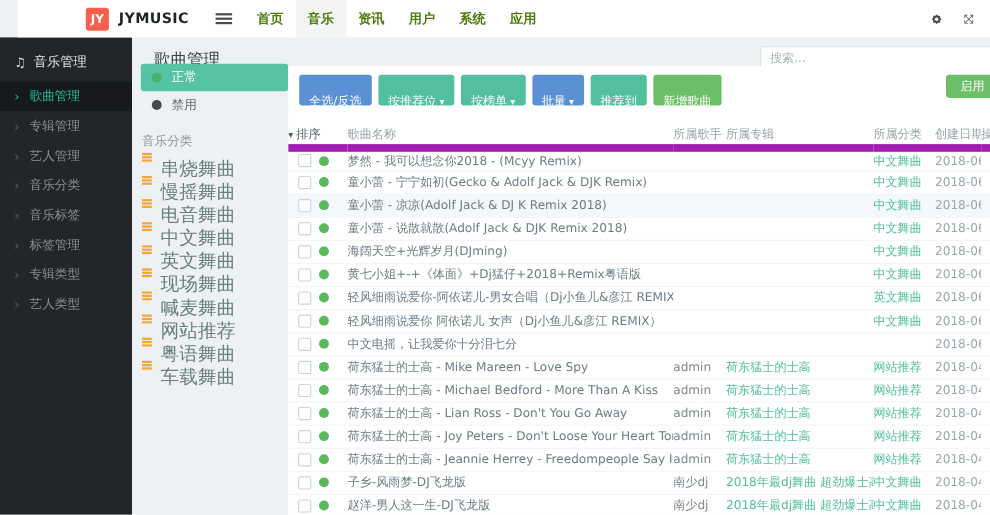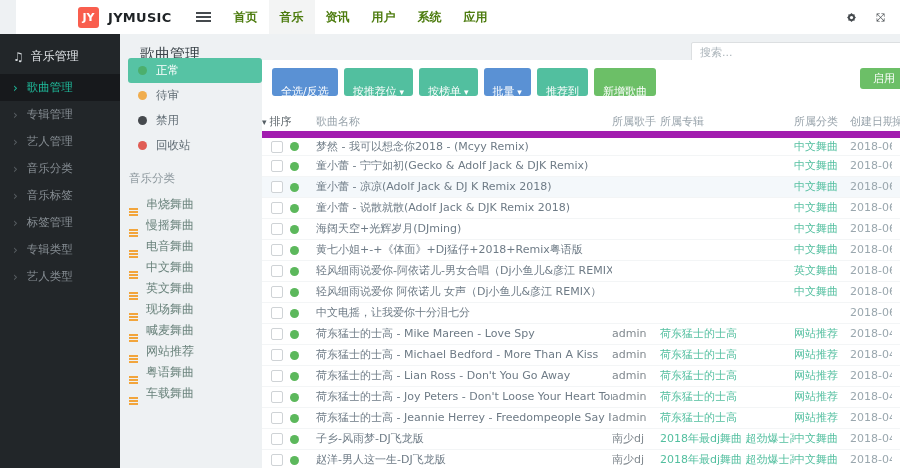--- a/index.html
+++ b/index.html
@@ -35,21 +35,21 @@
   .page-title{position:absolute;left:20px;top:11px;font-size:15px;color:#3a4349;font-weight:500}
   .search-input{position:absolute;left:571px;top:8px;width:212px;height:21px;border:1px solid #dcdfe1;border-radius:2px;background:#fff;padding:0 8px;font-size:11px;color:#666;outline:none;font-family:inherit}
   .search-input::placeholder{color:#aab3b9}
 
   
   .filters{position:absolute;left:8px;top:24px;width:134px}
   .status-item{height:25px;display:flex;align-items:center;gap:9px;padding-left:10px;border-radius:3px;font-size:11.5px;color:#5f6b73;cursor:pointer}
   .status-item.active{background:#56c3a4;color:#fff}
   .dot{width:9px;height:9px;border-radius:50%;flex:none}
   .cat-label{margin:13px 0 6px 1px;color:#8b969c;font-size:11.5px}
-  .cat-item{height:21px;display:flex;align-items:flex-end;font-size:12px;color:#69827b;cursor:pointer;white-space:nowrap}
+  .cat-item{height:21px;display:flex;align-items:flex-start;font-size:17px;color:#69827b;cursor:pointer;white-space:nowrap}
   .bars-sm{display:inline-block;width:9px;height:2px;background:#f2a53c;box-shadow:0 -3px 0 0 #f2a53c,0 3px 0 0 #f2a53c;margin:0 8px 0 1px;flex:none}
 
   
   .panel{position:absolute;left:142px;top:26px;right:0;bottom:0;background:#fff;overflow:hidden}
   .toolbar{display:flex;gap:6px;padding:8px 0 0 10px;align-items:center}
   .btn{height:21px;line-height:20px;padding:14px 9px;border:none;border-radius:3px;color:#fff;font-size:11px;cursor:pointer;white-space:nowrap;font-family:inherit}
   .btn.blue{background:#5a91d4}
   .btn.teal{background:#52bf9f}
   .btn.green{background:#6cbf67}
   .btn .caret{font-size:9px}
@@ -148,30 +148,22 @@
   <div class="page-title">歌曲管理</div>
   <input class="search-input" placeholder="搜索..." style="">
 
   <div class="filters">
     <div>
         <div class="status-item active">
           <span class="dot" style="background: rgb(76, 175, 109);"></span>
           <span class="slabel">正常</span>
         </div>
         <div class="status-item">
-          <span class="dot" style="background: rgb(240, 173, 78);"></span>
-          <span class="slabel">待审</span>
-        </div>
-        <div class="status-item">
           <span class="dot" style="background: rgb(69, 73, 77);"></span>
           <span class="slabel">禁用</span>
-        </div>
-        <div class="status-item">
-          <span class="dot" style="background: rgb(224, 92, 84);"></span>
-          <span class="slabel">回收站</span>
         </div>
       </div>
     <div class="cat-label">音乐分类</div>
     <div>
         <div class="cat-item">
           <span class="bars-sm"></span>
           <span class="clabel">串烧舞曲</span>
         </div>
         <div class="cat-item">
           <span class="bars-sm"></span>

